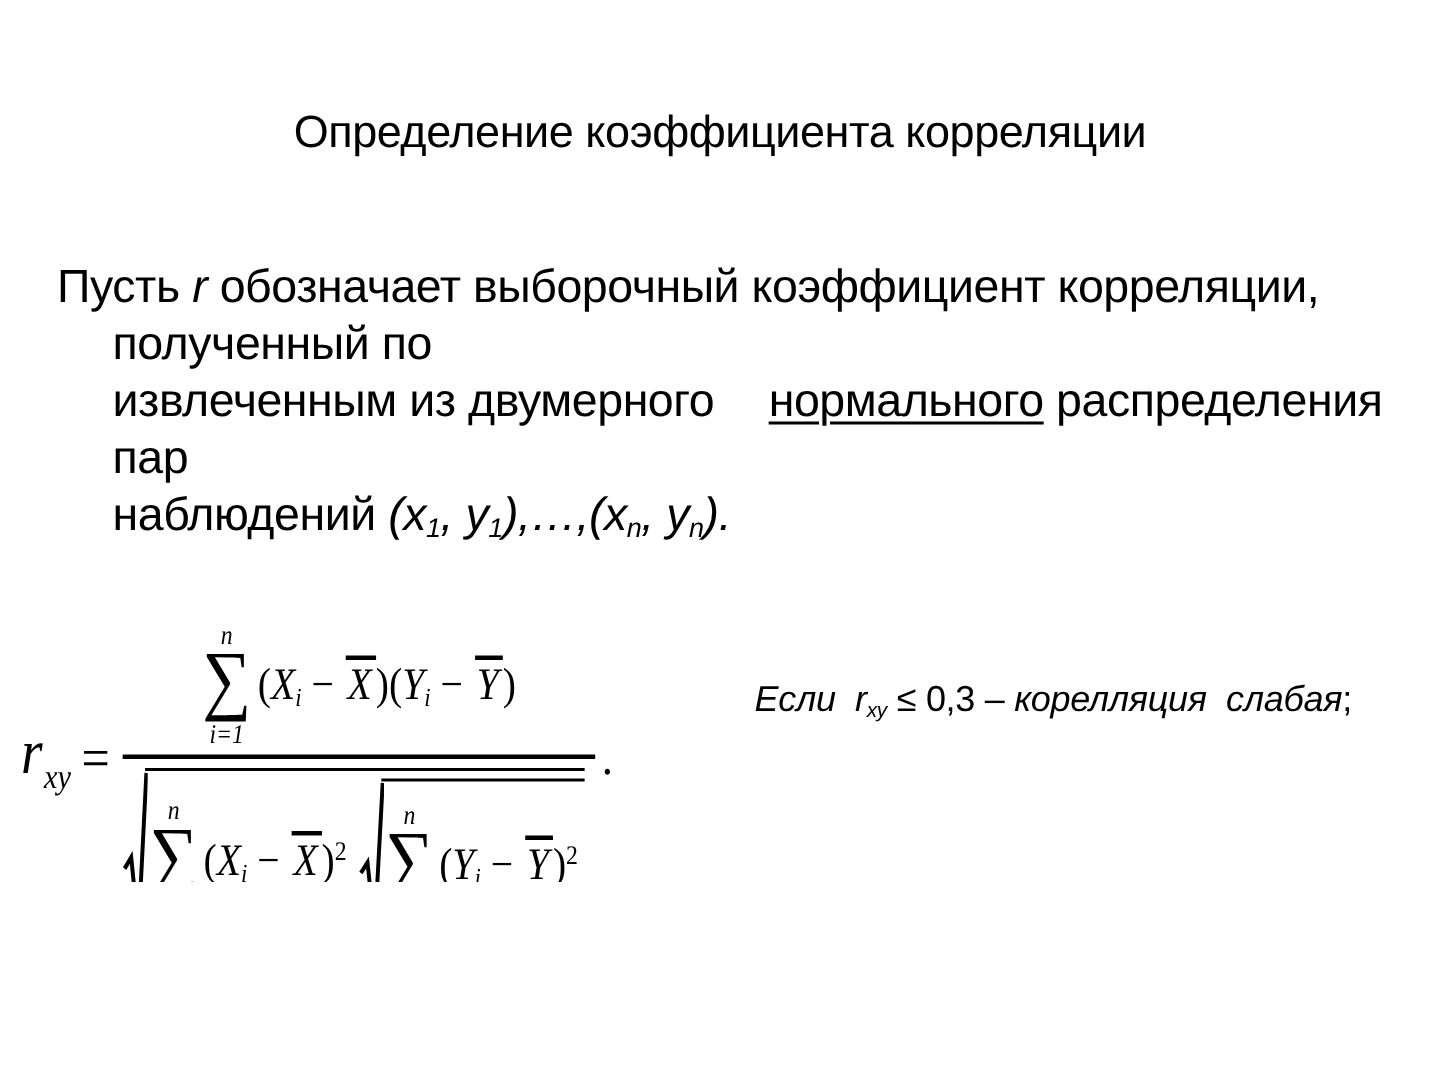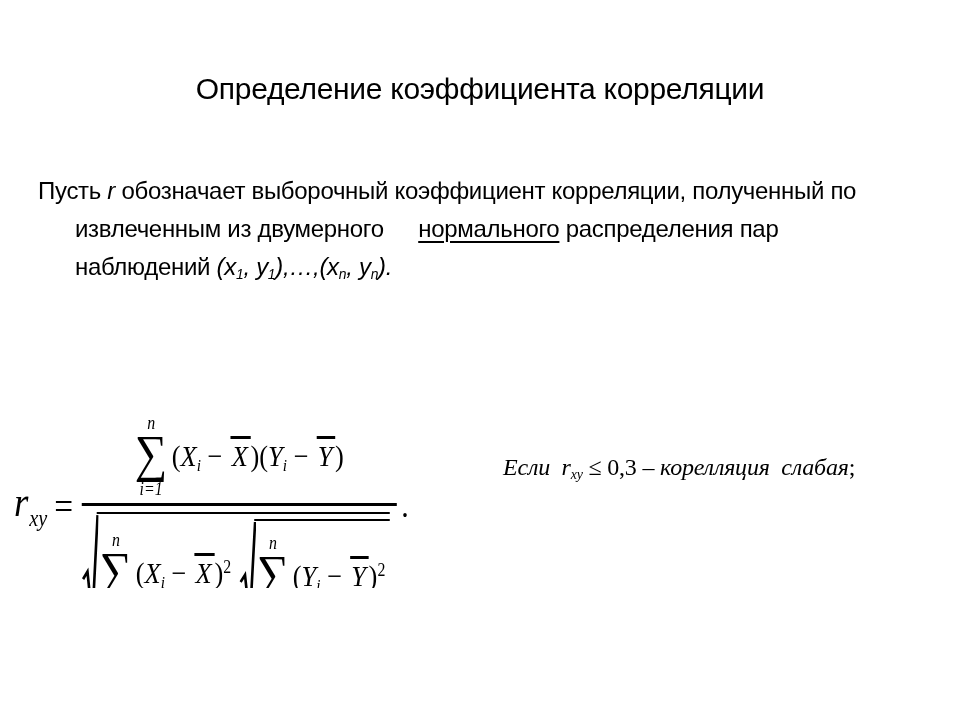--- a/index.html
+++ b/index.html
@@ -1,21 +1,21 @@
 <!DOCTYPE html>
 <html><head>
 <meta charset="utf-8">
 <style>
   html,body{margin:0;padding:0;background:#ffffff;}
   .slide{position:relative;width:960px;height:588px;background:#ffffff;overflow:hidden;
          font-family:"Liberation Sans","DejaVu Sans",sans-serif;color:#000;}
   .title{position:absolute;top:72px;left:0;right:0;margin:0;text-align:center;
          font-size:30px;font-weight:400;letter-spacing:-0.3px;}
   .body-text{position:absolute;left:38px;top:172px;width:888px;}
-  .para{margin:0 0 5px 0;font-size:24px;line-height:38px;letter-spacing:-0.3px;
+  .para{margin:0 0 5px 0;font-size:31px;line-height:38px;letter-spacing:-0.3px;
         white-space:pre-wrap;padding-left:37px;text-indent:-37px;}
   
   .run-n{}
   .run-i{font-style:italic;}
   .run-r{font-style:normal;}
   .run-u{text-decoration:underline;text-decoration-thickness:2px;text-underline-offset:4px;margin-left:28px;}
   .run-isub{font-style:italic;font-size:0.58em;vertical-align:-0.28em;}
   .run-sup{font-size:0.6em;vertical-align:0.55em;}
   .run-bar{font-style:italic;display:inline-block;border-top:3px solid #000;
            padding:1px 3px 0 1px;line-height:1.04;margin-left:2px;}
@@ -39,21 +39,21 @@
   .expr{font-size:30px;line-height:1.1;white-space:pre;}
   .sqrt{display:inline-flex;align-items:stretch;}
   .rad{width:19px;flex:none;margin-right:-2px;}
   .sqrt-body{display:inline-flex;align-items:center;gap:4px;border-top:2.5px solid #000;
              padding:5px 0 0 3px;}
   .sqrt-inner{margin-left:5px;align-self:stretch;}
   .sqrt-inner .sqrt-body{padding:4px 5px 0 3px;}
   .fperiod{font-size:34px;margin-left:5px;}
   
   .conditions{position:absolute;left:503px;top:452px;
-              font-family:Liberation Serif, serif;letter-spacing:-0.2px;}
+              font-family:Liberation Sans, sans-serif;letter-spacing:-0.2px;}
   .cond-line{margin:0 0 24px 0;font-size:24px;line-height:30px;white-space:pre;}
   .page-number{position:absolute;top:703px;right:52px;font-size:24px;color:#a21caf;}
 </style>
 </head>
 <body>
 
 <div class="slide">
 
   <h1 class="title">Определение коэффициента корреляции</h1>
 

